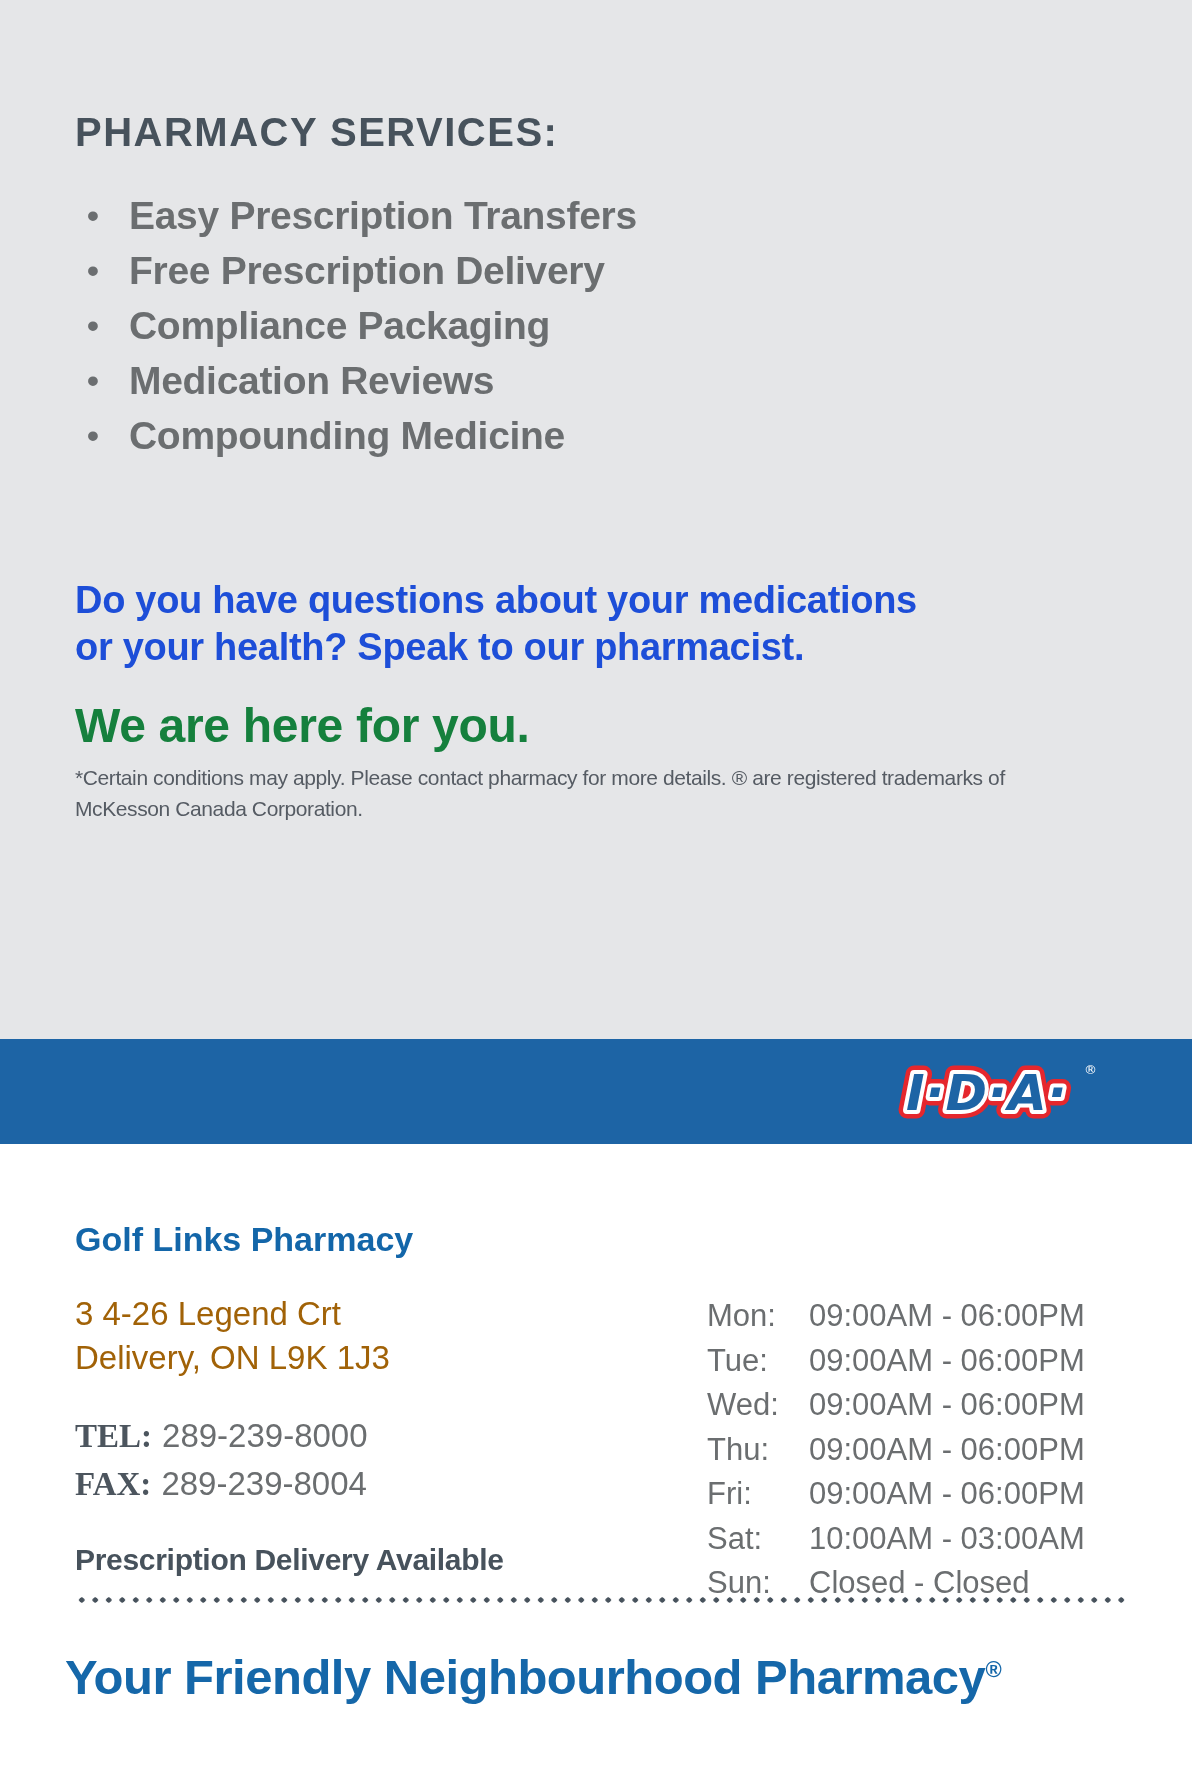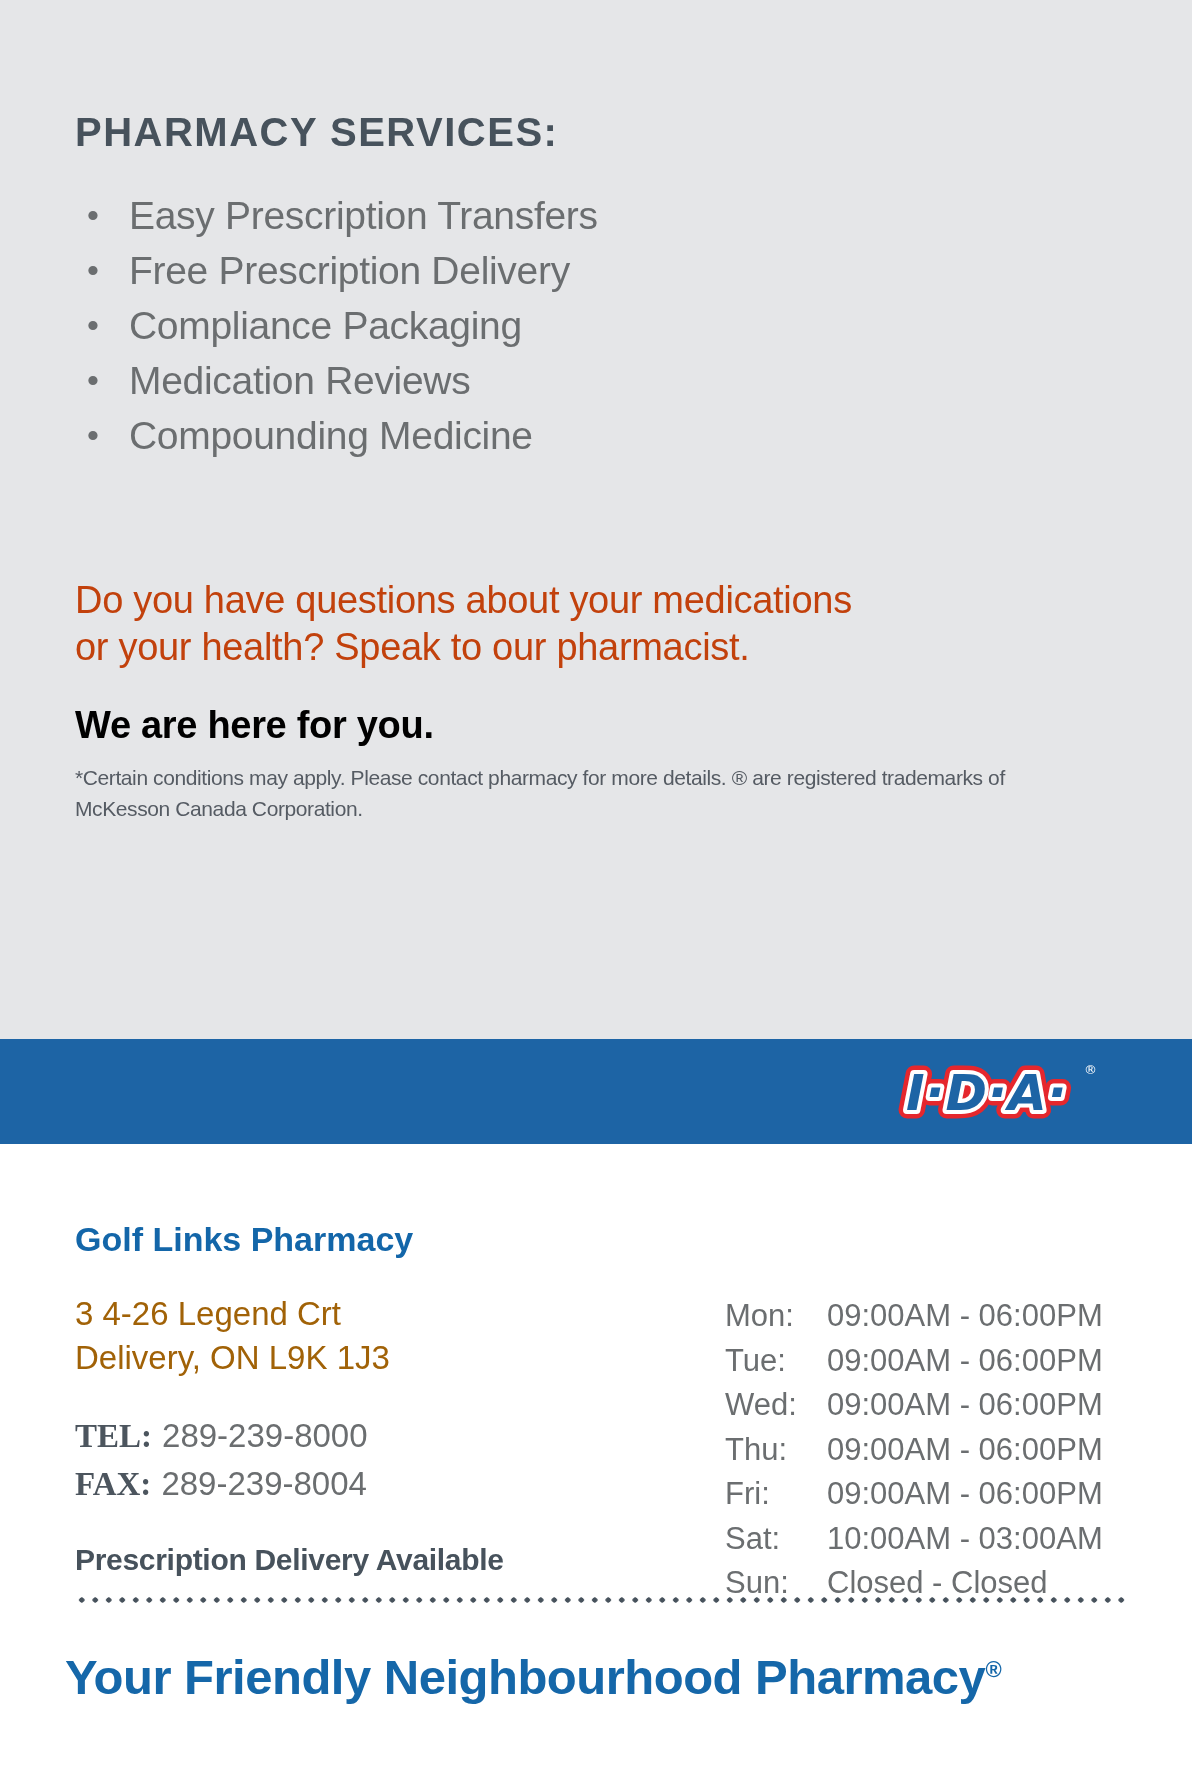--- a/index.html
+++ b/index.html
@@ -33,44 +33,45 @@
     padding: 0;
     list-style: none;
   }
   .services-list li {
     position: relative;
     padding-left: 54px;
     font-size: 39px;
     line-height: 55px;
     color: #6b6e70;
     letter-spacing: -0.3px;
+    font-weight: bold;
   }
   .services-list li::before {
     content: "•";
     position: absolute;
     left: 12px;
     top: 0;
     color: #6b6e70;
     font-size: 34px;
     line-height: 55px;
   }
   .question-block {
     margin-top: 114px;
     font-size: 38px;
     line-height: 47px;
-    font-weight: normal;
-    color: #c2410c;
+    font-weight: bold;
+    color: #1d4ed8;
     letter-spacing: -0.3px;
   }
   .tagline {
     margin-top: 31px;
-    font-size: 38px;
+    font-size: 48px;
     line-height: 47px;
     font-weight: bold;
-    color: #000000;
+    color: #15803d;
     letter-spacing: -0.3px;
   }
   .disclaimer {
     margin-top: 13px;
     font-size: 21px;
     line-height: 31px;
     color: #555b63;
     letter-spacing: -0.4px;
   }
 
@@ -130,21 +131,21 @@
     left: 75px;
     top: 398px;
     font-size: 30px;
     line-height: 36px;
     font-weight: bold;
     color: #47525c;
     letter-spacing: -0.3px;
   }
   .hours-table {
     position: absolute;
-    left: 725px;
+    left: 707px;
     top: 150px;
     font-size: 31px;
     line-height: 44.5px;
     color: #6b6e70;
   }
   .hours-row { display: flex; }
   .hours-row .day { width: 102px; }
   .dotted-divider {
     position: absolute;
     left: 75px;

